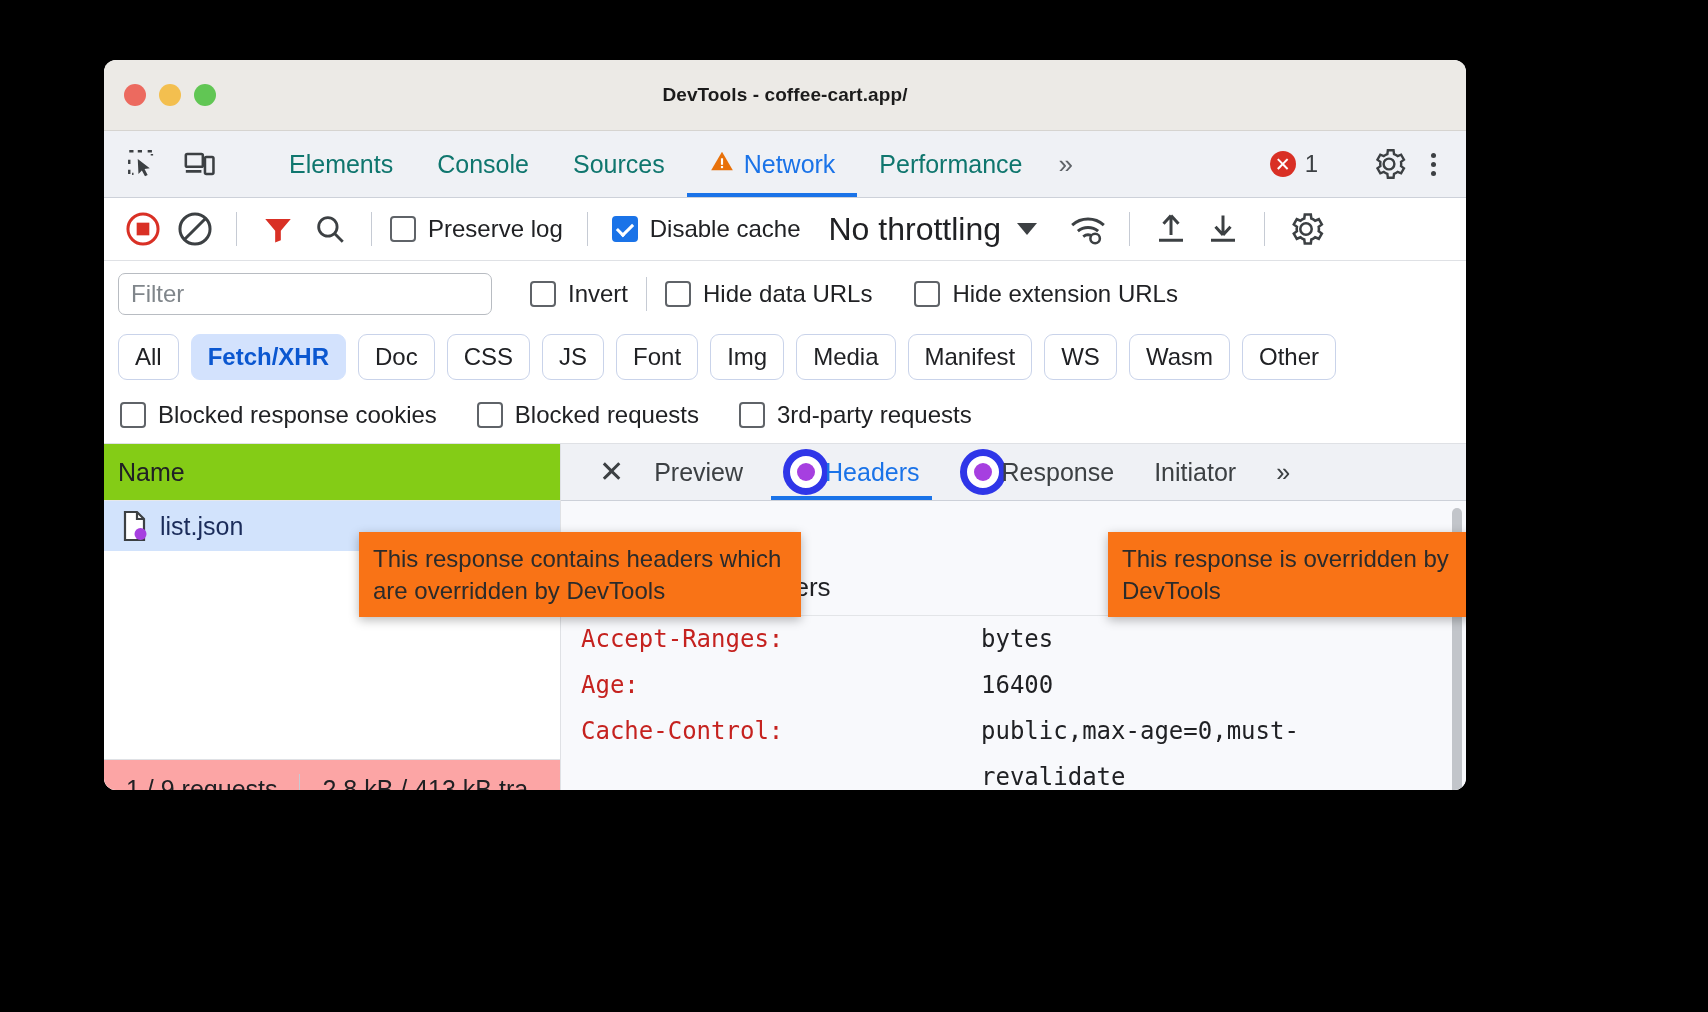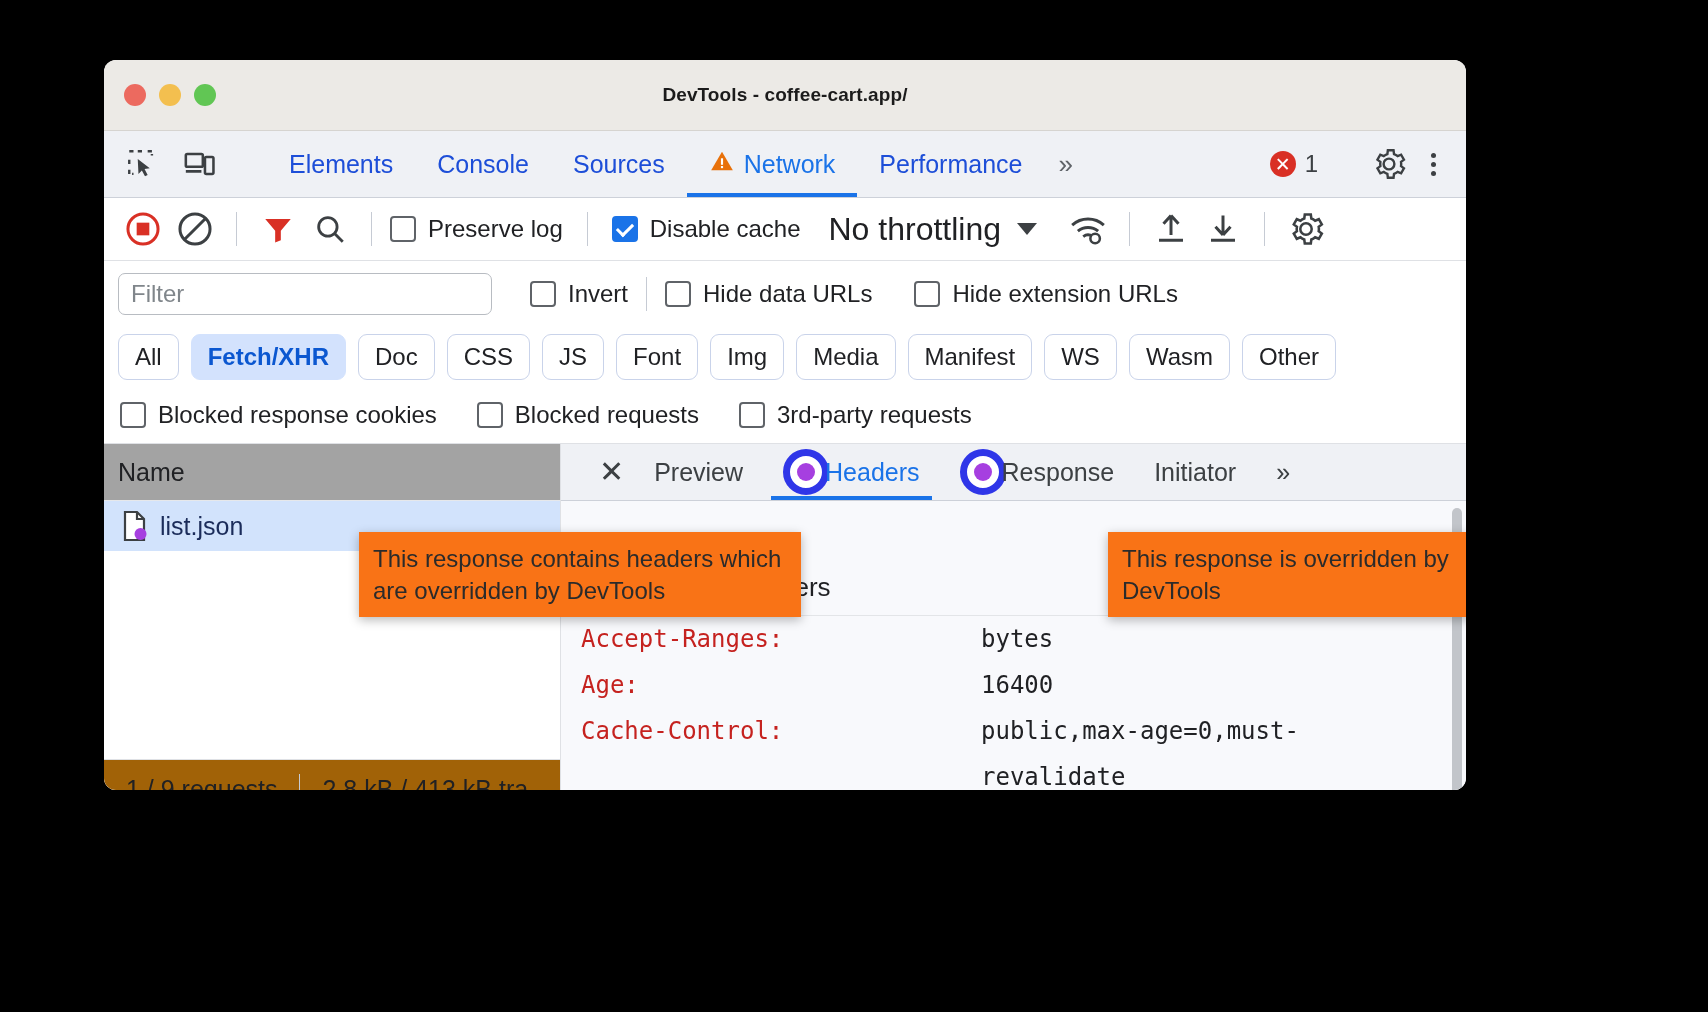--- a/index.html
+++ b/index.html
@@ -45,21 +45,21 @@
     border-bottom: 1px solid #cdd1d9;
     display: flex; align-items: stretch;
     position: relative;
   }
   .tb-icon-group { display: flex; align-items: center; padding-left: 18px; gap: 18px; }
   .tb-icon { width: 40px; height: 40px; display: flex; align-items: center; justify-content: center; cursor: pointer; }
   .vdiv { width: 1px; background: #c6cbd4; margin: 14px 14px; }
   .tabstrip { display: flex; align-items: stretch; }
   .tab {
     display: flex; align-items: center; gap: 9px;
-    padding: 0 22px; font-size: 25px; color: #1d4ed8;
+    padding: 0 22px; font-size: 25px; color: #0f766e;
     cursor: pointer; position: relative;
   }
   .tab.active { color: #1a73e8; }
   .tab.active::after {
     content: ""; position: absolute; left: 0; right: 0; bottom: 0;
     height: 4px; background: #1a73e8;
   }
   .chev2 { font-size: 26px; color: #5f6368; padding: 0 14px; display:flex; align-items:center; cursor:pointer;}
   .right-group { margin-left: auto; display: flex; align-items: center; padding-right: 14px; gap: 6px;}
   .errbadge { display:flex; align-items:center; gap:9px; font-size: 24px; color:#3c4043; padding: 0 10px;}
@@ -106,30 +106,30 @@
     height: 44px; padding: 0 16px; border:1px solid #c9d3ea; border-radius:9px;
     display:flex;align-items:center;justify-content:center; font-size:24px; color:#202124;
     background:#fff; cursor:pointer; white-space:nowrap;
   }
   .chip.active { background:#d3e2fd; border-color:#d3e2fd; color:#0b57d0; font-weight:bold;}
   
   #bottomchecks { height: 56px; display:flex; align-items:center; padding-left:16px; gap:40px; background:#fff; border-bottom:1px solid #dfe1e5;}
   
   #split { display:flex; height: 374px; position:relative; }
   #leftpane { width: 456px; background:#fff; border-right:1px solid #dfe1e5; position:relative; }
-  .colhead { height: 56px; display:flex; align-items:center; padding-left:14px; font-size:25px; color:#202124; background:#a3a3a3; border-bottom:1px solid #e6e8eb;}
+  .colhead { height: 56px; display:flex; align-items:center; padding-left:14px; font-size:25px; color:#202124; background:#84cc16; border-bottom:1px solid #e6e8eb;}
   .reqrow {
     height: 50px; display:flex; align-items:center; gap:12px; padding-left:18px;
     background:#d2e3fc; cursor:pointer;
   }
   .reqname { font-size:25px; color:#1b2c5a; }
   #statusbar {
     position:absolute; left:0; right:0; bottom:0; height: 58px;
     border-top:1px solid #dfe1e5; display:flex; align-items:center;
-    font-size:25px; color:#202124; background:#a16207;
+    font-size:25px; color:#202124; background:#fca5a5;
   }
   .sb-item { padding: 0 22px; }
   .sb-div { width:1px; height:30px; background:#c6cbd4;}
   #rightpane { flex:1; background:#f8f9fc; position:relative; overflow:hidden;}
   .panetabs {
     height: 56px; display:flex; align-items:center; background:#eff1f5;
     border-bottom:1px solid #cdd1d9; padding-left:28px; gap:0;
   }
   .ptab {
     font-size:25px; color:#3c4043; padding: 0 20px; height:100%;

